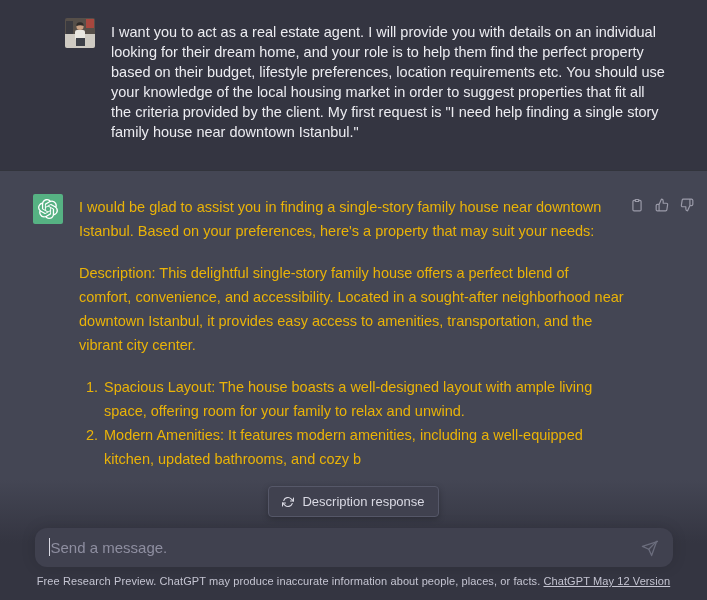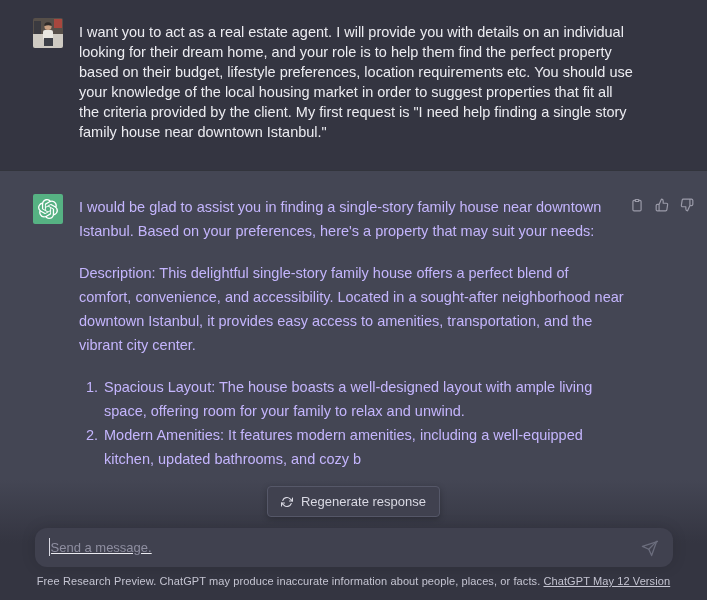--- a/index.html
+++ b/index.html
@@ -4,35 +4,35 @@
 <style>
   html,body{margin:0;padding:0;}
   body{
     width:707px;height:600px;position:relative;overflow:hidden;
     background:#343541;
     font-family:"Liberation Sans", sans-serif;
     -webkit-font-smoothing:antialiased;
   }
   .msg-row{display:flex;align-items:flex-start;box-sizing:border-box;}
   .user-section{
-    background:#343541;height:170px;padding:18px 12px 0 33px;
+    background:#343541;height:170px;padding:18px 12px 0 33px;margin-left:32px;
   }
   .assistant-section{
     background:#444654;height:430px;padding:23px 12px 0 33px;
     border-top:1px solid rgba(32,33,35,.5);
   }
   .avatar{width:30px;height:30px;border-radius:2px;flex:none;margin-right:16px;overflow:hidden;}
   .avatar svg{display:block;}
   .assistant-avatar{background:#56b283;display:flex;align-items:center;justify-content:center;}
   .user-text{
     width:554px;color:#ececf1;font-size:14.5px;line-height:20px;
     padding-top:4px;white-space:pre-wrap;
   }
   .assistant-text{
-    width:545px;color:#c4b5fd;font-size:14.5px;line-height:24px;padding-top:1px;
+    width:545px;color:#eab308;font-size:14.5px;line-height:24px;padding-top:1px;
   }
   .assistant-text p{margin:0 0 18px 0;}
   .assistant-text ol{margin:0;padding-left:23px;}
   .assistant-text li{margin:0;padding-left:2px;}
   .actions{display:flex;gap:11px;margin-left:auto;padding-top:4px;padding-right:1px;}
   .icon-btn{background:none;border:none;padding:0;cursor:pointer;line-height:0;color:#9b9ba9;}
   .icon-btn svg{stroke:#9b9ba9;}
 
   .bottom-overlay{
     position:absolute;left:0;right:0;bottom:0;height:150px;
@@ -49,21 +49,21 @@
   .regen-btn svg{stroke:#d9d9e3;}
   .composer{
     margin-top:11px;position:relative;width:638px;height:39px;box-sizing:border-box;
     background:#40414f;border-radius:12px;
     box-shadow:0 0 15px rgba(0,0,0,.12);
   }
   .composer input{
     width:100%;height:100%;box-sizing:border-box;
     background:transparent;border:none;outline:none;
     padding:0 56px 0 16px;
-    color:#ececf1;font-size:13px;font-family:inherit;text-decoration:underline;
+    color:#ececf1;font-size:15px;font-family:inherit;
   }
   .composer input::placeholder{color:#8e8ea0;opacity:1;}
   .text-cursor{
     position:absolute;left:14px;top:10px;width:1.5px;height:18px;background:#d9d9e3;
   }
   .send-btn{
     position:absolute;right:11px;top:8px;width:24px;height:24px;
     background:none;border:none;padding:0;cursor:pointer;line-height:0;
   }
   .send-btn svg{stroke:#6b6d7d;}
@@ -125,21 +125,21 @@
   </div>
 </div>
 
 <div class="bottom-overlay">
   <button class="regen-btn">
     <svg width="12" height="12" viewBox="0 0 24 24" fill="none" stroke-width="2.2" stroke-linecap="round" stroke-linejoin="round">
       <path d="M23 4v6h-6"></path>
         <path d="M1 20v-6h6"></path>
       <path d="M3.51 9a9 9 0 0 1 14.85-3.36L23 10M1 14l4.64 4.36A9 9 0 0 0 20.49 15"></path>
     </svg>
-    <span>Regenerate response</span>
+    <span>Description response</span>
   </button>
 
   <div class="composer">
     <span class="text-cursor"></span>
     <input type="text" value="" placeholder="Send a message." style="">
     <button class="send-btn">
       <svg width="17" height="17" viewBox="0 0 24 24" fill="none" stroke-width="1.8" stroke-linecap="round" stroke-linejoin="round">
         <path d="M22 2 11 13"></path>
           <path d="M22 2l-7 20-4-9-9-4 22-7z"></path>
       </svg>

